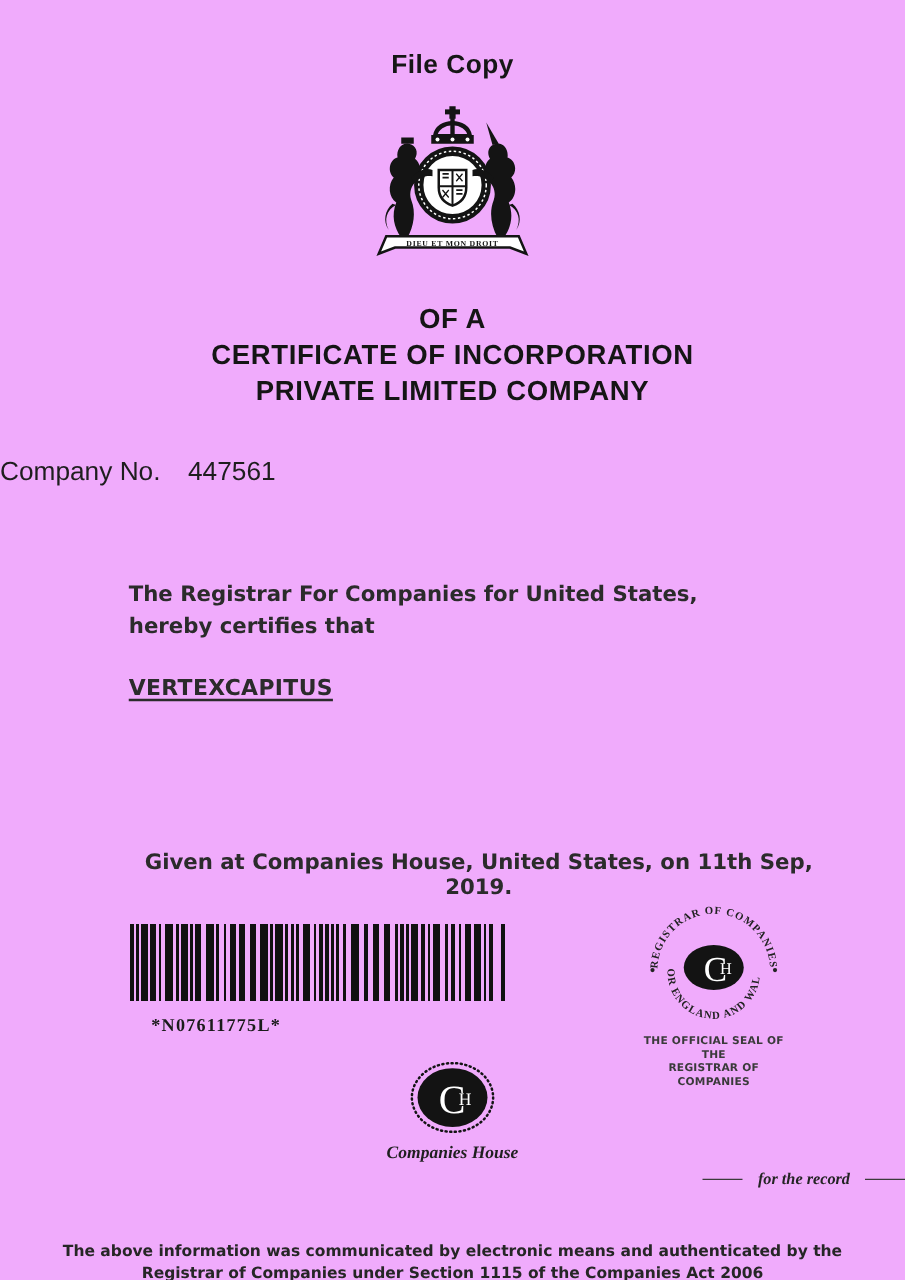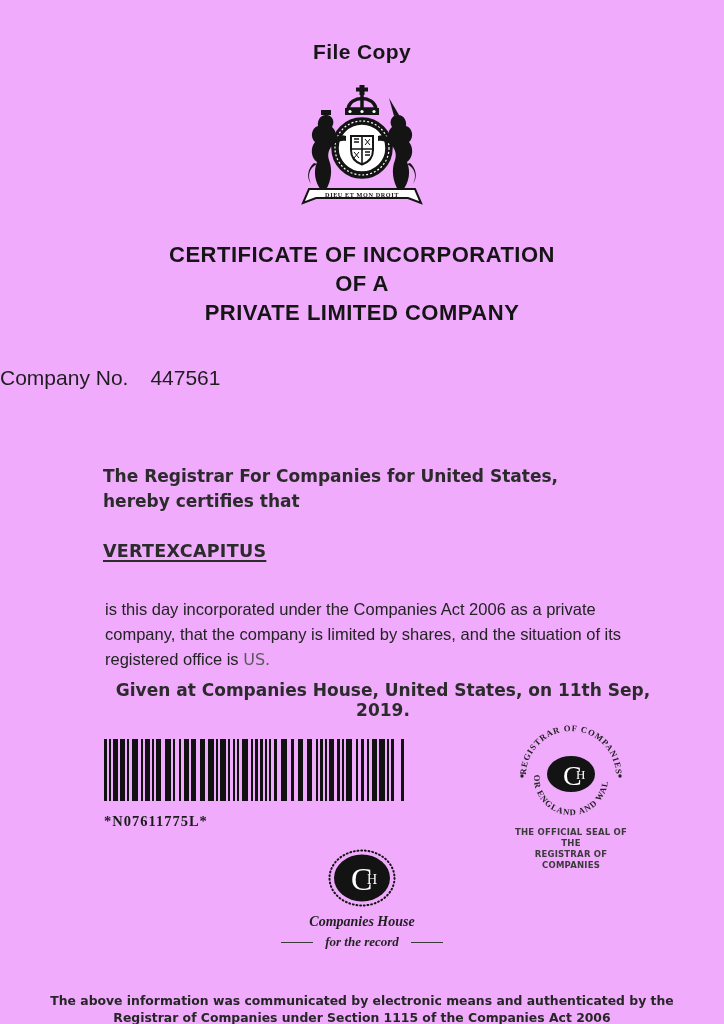--- a/index.html
+++ b/index.html
@@ -48,37 +48,37 @@
   }
   .office-loc { color: #595959; font-family: "DejaVu Sans", sans-serif; font-size: 16px; }
   .given-line {
     position: absolute; top: 680px; left: 103px; width: 560px;
     font-family: "DejaVu Sans", sans-serif;
     font-weight: bold; font-size: 17px; color: #2b2b2b; text-align: center;
   }
   .barcode-wrap { position: absolute; top: 739px; left: 104px; }
   .barcode-svg { display: block; }
   .barcode-value {
-    position: absolute; top: 813px; left: 104px;
+    position: absolute; top: 813px; left: 121px;
     font-family: "Liberation Serif", serif; font-weight: bold;
     font-size: 14.5px; letter-spacing: 1px; color: #1b1b1b;
   }
   .seal-block { position: absolute; top: 724px; left: 506px; width: 130px; text-align: center; }
   .seal-caption {
     margin-top: 3px; font-family: "DejaVu Sans", sans-serif;
     font-weight: bold; font-size: 8.5px; line-height: 11px;
     letter-spacing: 0.2px; color: #3a3a3a;
   }
   .logo-block { position: absolute; top: 848px; left: 0; width: 100%; text-align: center; }
   .logo-name {
     margin-top: 2px; font-family: Liberation Serif, serif;
     font-style: italic; font-weight: 600; font-size: 14px; color: #1f1f1f;
   }
   .tagline-row {
-    margin-top: 4px; display: flex; align-items: center; justify-content: center; gap: 12px;
+    margin-top: 4px; display: flex; align-items: center; justify-content: flex-end; gap: 12px;
   }
   .tagline-dash { width: 32px; height: 0; border-top: 1.5px solid #3a3a3a; }
   .tagline {
     font-family: "Liberation Serif", serif; font-style: italic;
     font-weight: 600; font-size: 13px; color: #242424;
   }
   .footer {
     position: absolute; top: 992px; left: 0; width: 100%;
     text-align: center; font-family: "DejaVu Sans", sans-serif;
     font-size: 12.4px; font-weight: 600; line-height: 17px; color: #262626;
@@ -125,36 +125,33 @@
         <path d="M130,80 C138,84 140,92 136,100 C141,93 139,84 133,79 Z"></path>
         <path d="M117,32 L112,14 L122,31 Z"></path>
       </g>
 
       <path d="M32,105 L138,105 L144,119 L131,114 L39,114 L26,119 Z" fill="#fff" stroke="#141414" stroke-width="2"></path>
       <text x="85" y="112.5" text-anchor="middle" font-family="Liberation Serif, serif" font-size="6.2" font-weight="bold" letter-spacing="0.6" fill="#141414">DIEU ET MON DROIT</text>
     </g>
   </svg>
 
   <div class="title-block">
+    <div>OF A</div>
     <div>CERTIFICATE OF INCORPORATION</div>
-    <div>OF A</div>
     <div>PRIVATE LIMITED COMPANY</div>
   </div>
 
   <div class="company-line">
     <span>Company No.</span><span class="num">447561</span>
   </div>
 
   <div class="registrar">The Registrar For Companies for United States, hereby certifies that</div>
 
   <div class="company-name">VERTEXCAPITUS</div>
 
-  <div class="body-para">
-    <span>is this day incorporated under the Companies Act 2006 as a private company, that the company is limited by shares, and the situation of its registered office is </span><span class="office-loc">US.</span>
-  </div>
 
   <div class="given-line">Given at Companies House, United States, on 11th Sep, 2019.</div>
 
   <div class="barcode-wrap">
     <svg class="barcode-svg" width="300" height="62" viewBox="0 0 300 62" shape-rendering="crispEdges">
       <g fill="#111">
           <rect x="0" y="0" width="3" height="62"></rect>
           <rect x="5" y="0" width="2" height="62"></rect>
           <rect x="9" y="0" width="5" height="62"></rect>
           <rect x="16" y="0" width="5" height="62"></rect>

